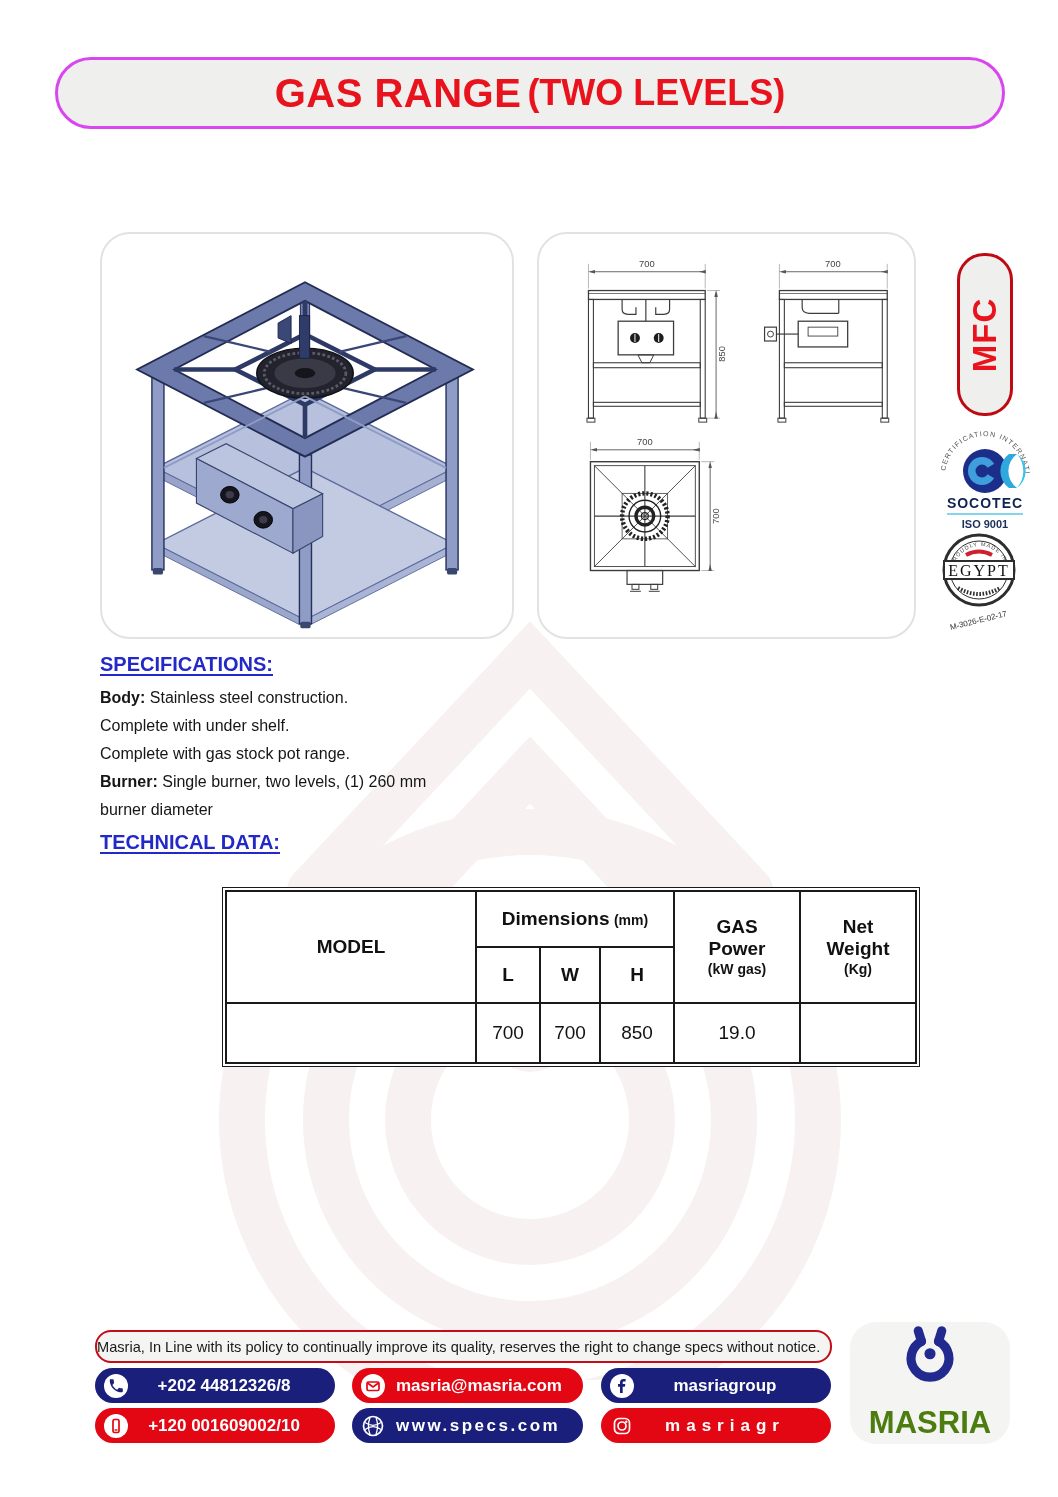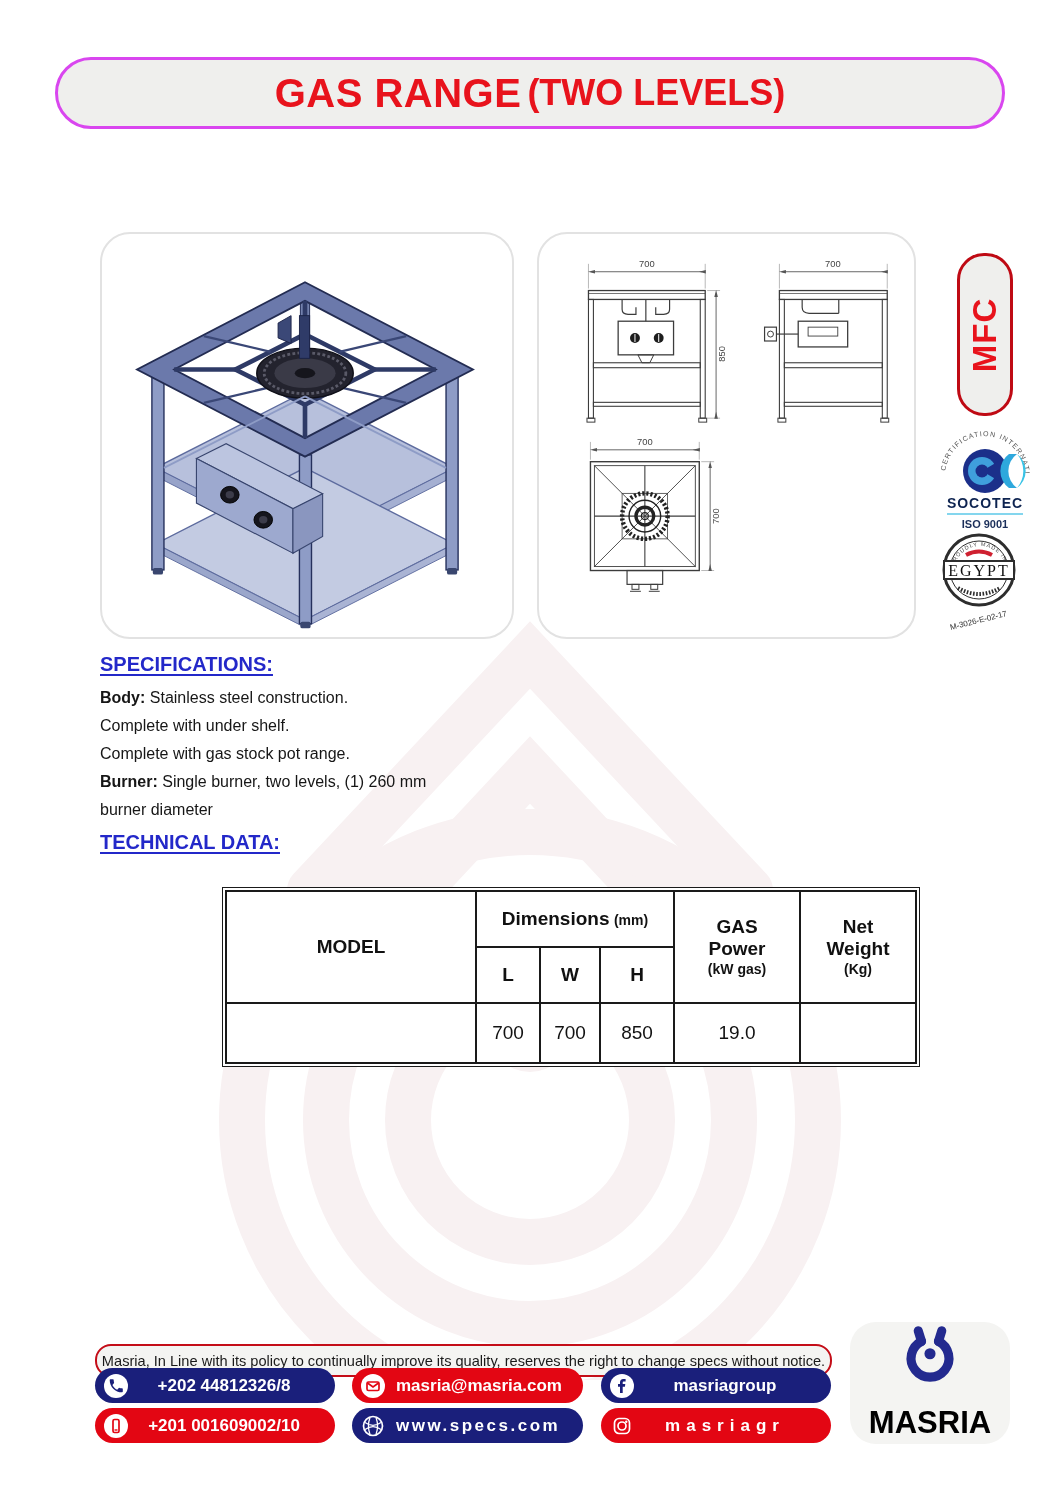--- a/index.html
+++ b/index.html
@@ -55,40 +55,40 @@
   .th-small{font-size:14px;font-weight:bold;}
   .cell-model{width:236px;}
   .cell-l{width:50px;}.cell-w{width:46px;}.cell-h{width:60px;}
   .cell-gas{width:112px;}.cell-net{width:102px;}
   .row-h1{height:46px;}.row-h2{height:38px;}.row-data{height:60px;}
   .data-cell{font-size:19px;}
   
   .notice-pill{
     left:95px;top:1330px;width:733px;height:29px;z-index:2;
     background:#f4f4f2;border:2px solid #c40d18;border-radius:16px;
-    display:flex;align-items:center;justify-content:center;
-    font-size:14.6px;color:#1a1a1a;margin-top:14px;
+    display:flex;align-items:center;
+    font-size:14.6px;color:#1a1a1a;
   }
   .contact-pill{
     position:absolute;height:35px;border-radius:18px;z-index:2;
     display:flex;align-items:center;color:#fff;font-weight:bold;font-size:17px;
     padding:0;
   }
   .pill-blue{background:#1a1f7b;}
   .pill-red{background:#e30613;}
   .pill-icon{width:26px;height:26px;margin-left:8px;margin-right:10px;flex:0 0 auto;display:flex;align-items:center;justify-content:center;}
   .pill-label{flex:1;text-align:center;padding-right:26px;}
   .sp2{letter-spacing:2.5px;}
   .sp5{letter-spacing:6px;}
   .logo-card{
     left:850px;top:1322px;width:160px;height:122px;z-index:2;
     background:#f4f4f2;border-radius:26px;
     display:flex;flex-direction:column;align-items:center;justify-content:center;
   }
-  .brand-word{font-size:31px;font-weight:bold;color:#000000;letter-spacing:0px;margin-top:18px;}
+  .brand-word{font-size:31px;font-weight:bold;color:#4d7c0f;letter-spacing:0px;margin-top:18px;}
   .drawline{stroke:#3c3c3c;fill:none;}
 </style>
 </head>
 <body>
 
 <div class="page">
 
   <svg class="abs watermark" width="920" height="820" viewBox="0 0 920 820">
     <g stroke="#f8f1f2" stroke-width="46" fill="none" stroke-linecap="round">
       <path d="M250 330 L470 95 L690 330"></path>
@@ -377,21 +377,21 @@
   </div>
 
   <div class="contact-pill pill-red" style="left:95px;top:1408px;width:240px;">
     <span class="pill-icon">
       <svg width="26" height="26" viewBox="0 0 26 26">
           <circle cx="13" cy="13" r="12" fill="#fff"></circle>
           <rect x="10" y="6.5" width="6" height="13" rx="1.5" fill="none" stroke="#e30613" stroke-width="1.7"></rect>
           <line x1="11.5" y1="17" x2="14.5" y2="17" stroke="#e30613" stroke-width="1.4"></line>
         </svg>
     </span>
-    <span class="pill-label">+201 001609002/10</span>
+    <span class="pill-label">+120 001609002/10</span>
   </div>
   <div class="contact-pill pill-blue" style="left:352px;top:1408px;width:231px;">
     <span class="pill-icon">
       <svg width="26" height="26" viewBox="0 0 26 26">
           <circle cx="13" cy="13" r="9.5" fill="none" stroke="#fff" stroke-width="1.7"></circle>
           <path d="M5 9.5c5 3.5 11 3.5 16 0 M5 16.5c5-3.5 11-3.5 16 0 M10 4.5c-2 5.5-2 11.5 0 17 M16 4.5c2 5.5 2 11.5 0 17" fill="none" stroke="#fff" stroke-width="1.3"></path>
         </svg>
     </span>
     <span class="pill-label sp2">www.specs.com</span>
   </div>

